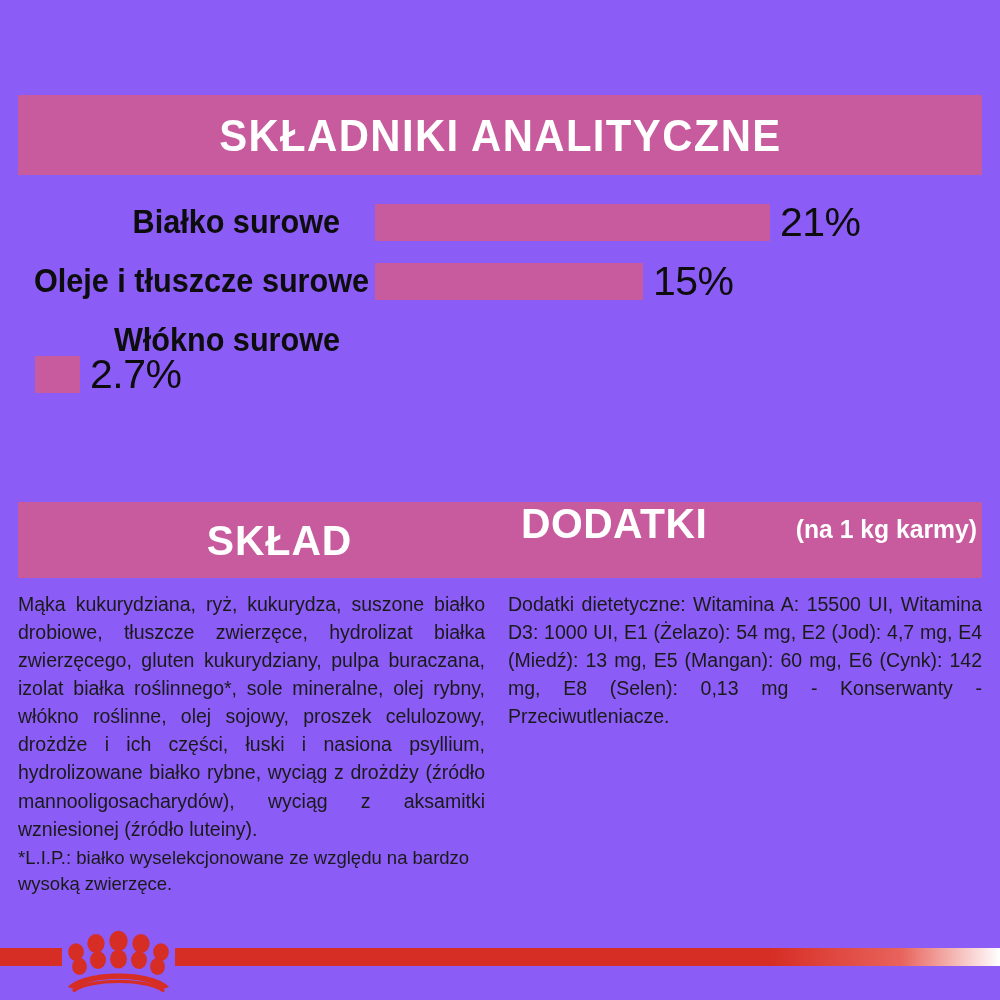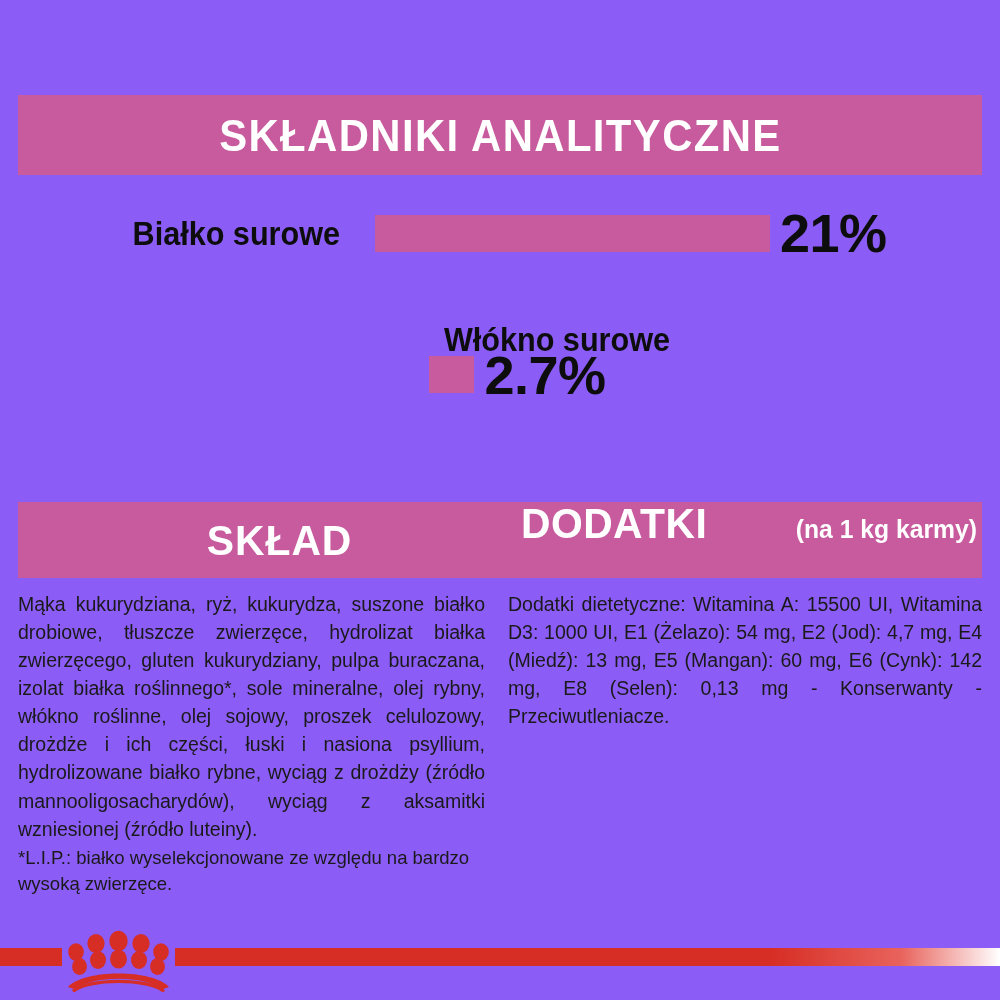--- a/index.html
+++ b/index.html
@@ -48,21 +48,21 @@
     top: 200px;
     width: 1000px;
     height: 185px;
   }
   .chart-row {
     position: absolute;
     left: 0;
     width: 1000px;
     height: 58px;
     display: flex;
-    align-items: center;
+    align-items: flex-start;
   }
   .chart-row.r0 { top: 4px; }
   .chart-row.r1 { top: 63px; }
   .chart-row.r2 { top: 122px; flex-direction: column; }
 
   .bar-label {
     width: 340px;
     text-align: right;
     padding-right: 0;
     font-size: 34px;
@@ -83,22 +83,22 @@
   .bar-fill {
     height: 37px;
     background: #c85b9e;
   }
   .r0 .bar-fill { width: 395px; }
   .r1 .bar-fill { width: 268px; }
   .r2 .bar-fill { width: 45px; }
 
   .bar-value {
     margin-left: 10px;
-    font-size: 54px;
-    font-weight: bold;
+    font-size: 41px;
+    font-weight: normal;
     color: #0d0d0d;
     line-height: 1;
     white-space: nowrap;
     letter-spacing: -0.5px;
   }
 
   
   .banner-sklad {
     position: absolute;
     left: 18px;
@@ -224,20 +224,27 @@
   <div class="chart">
 
     <div class="chart-row r0">
       <span class="bar-label">Białko surowe</span>
       <div class="bar-track">
         <div class="bar-fill"></div>
         <span class="bar-value">21%</span>
       </div>
     </div>
 
+    <div class="chart-row r1">
+      <span class="bar-label">Oleje i tłuszcze surowe</span>
+      <div class="bar-track">
+        <div class="bar-fill"></div>
+        <span class="bar-value">15%</span>
+      </div>
+    </div>
 
     <div class="chart-row r2">
       <span class="bar-label">Włókno surowe</span>
       <div class="bar-track">
         <div class="bar-fill"></div>
         <span class="bar-value">2.7%</span>
       </div>
     </div>
 
   </div>

